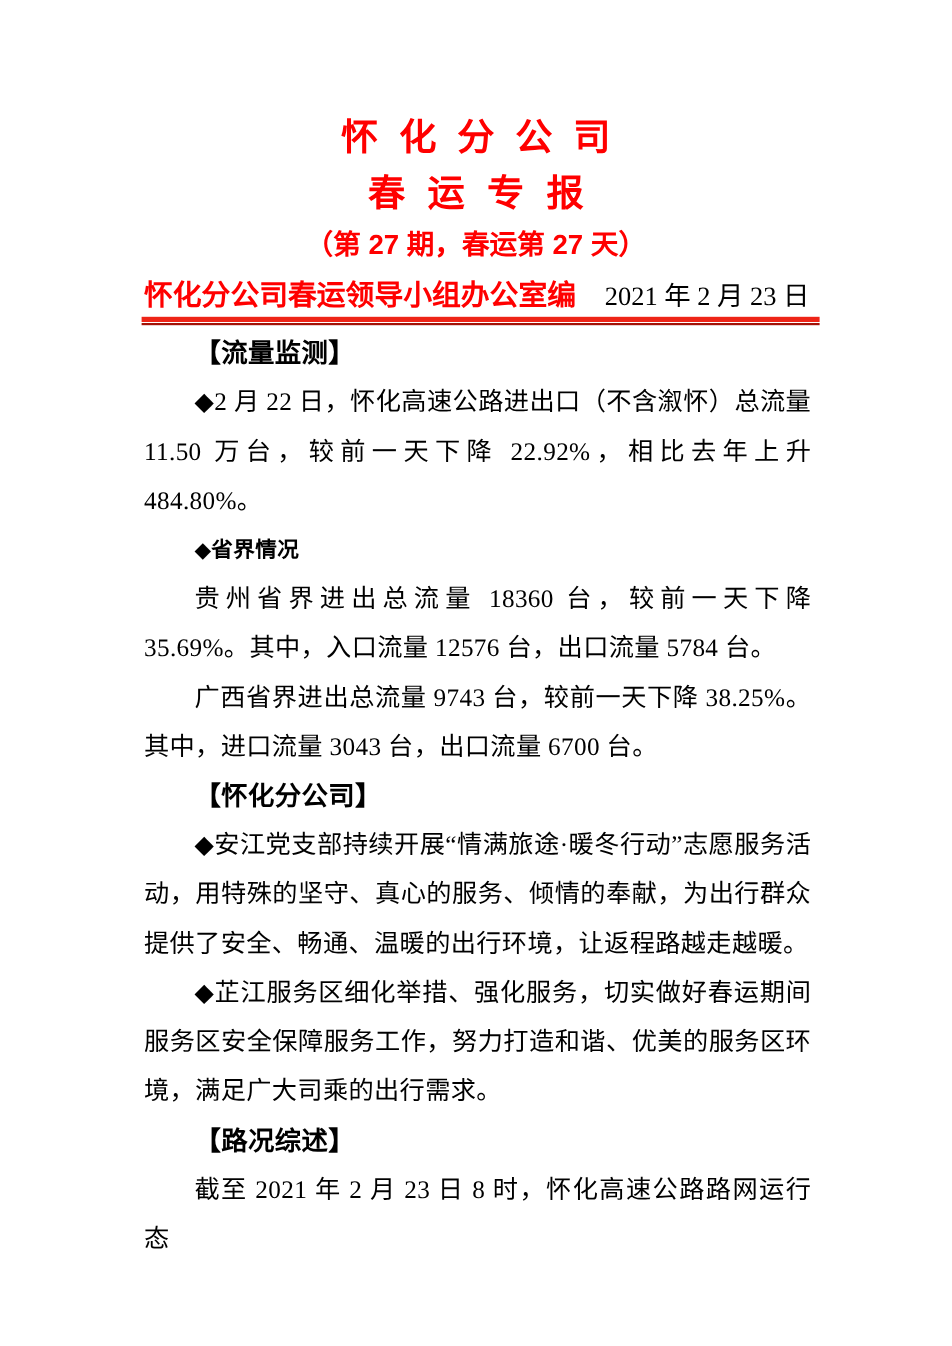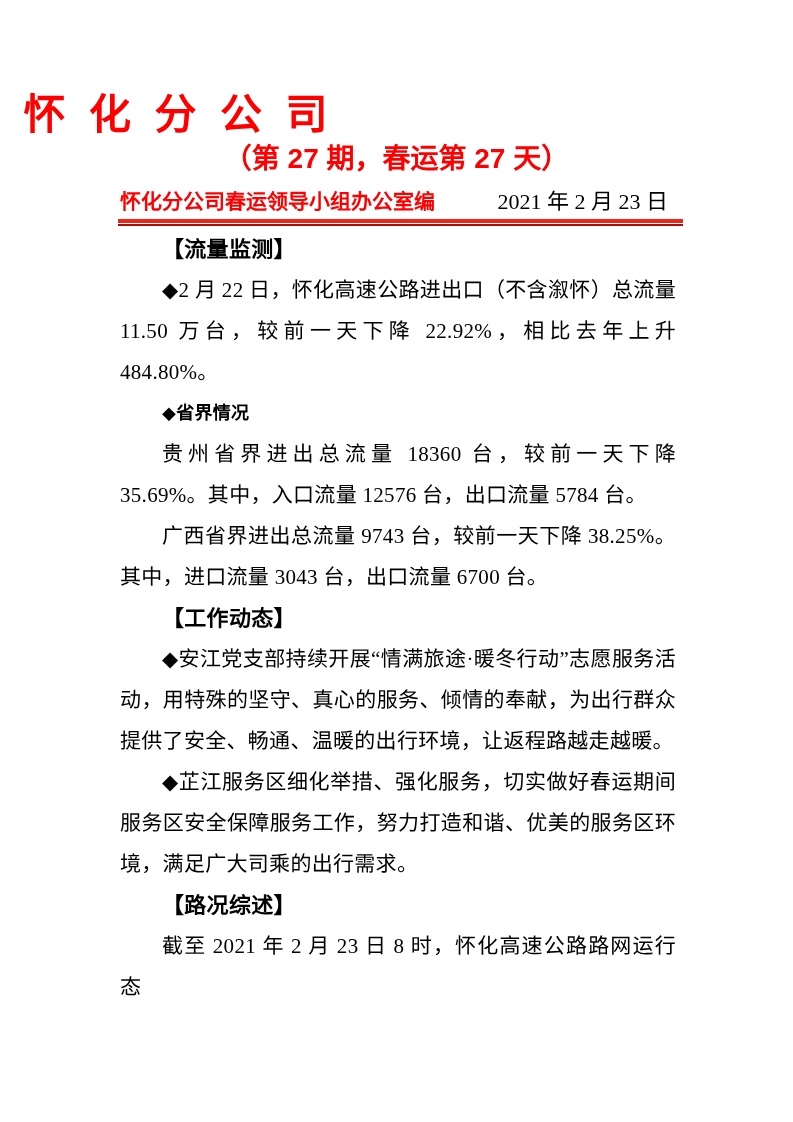--- a/index.html
+++ b/index.html
@@ -28,24 +28,25 @@
   .page {
     position: relative;
     width: 793px;
     height: 1122px;
     background: var(--paper);
   }
 
   
   .title-1 {
     margin-top: 96px;
+    text-align: center;
     color: var(--accent);
     font-family: "Liberation Sans", "DejaVu Sans", sans-serif;
     font-weight: 700;
-    font-size: 42px;
+    font-size: 31px;
     line-height: 38px;
     letter-spacing: 0.56em;
     text-indent: 0.56em; 
     white-space: nowrap;
   }
 
   .title-2 {
     margin-top: 11px;
     text-align: center;
     color: var(--accent);
@@ -57,39 +58,39 @@
     text-indent: 0.60em;
     white-space: nowrap;
   }
 
   .issue-note {
     margin-top: 12px;
     text-align: center;
     color: var(--accent);
     font-family: "Liberation Sans", "DejaVu Sans", sans-serif;
     font-weight: 700;
-    font-size: 28px;
+    font-size: 23px;
     line-height: 26px;
     white-space: nowrap;
   }
 
   
   .masthead {
     margin: 17px 0 0 120px;
     width: 556px;
     display: flex;
     justify-content: space-between;
     align-items: baseline;
   }
 
   .masthead-editor {
     color: var(--accent);
     font-family: Liberation Serif, serif;
     font-weight: 700;
-    font-size: 21px;
+    font-size: 24px;
     line-height: 26px;
     white-space: nowrap;
   }
 
   .masthead-date {
     color: var(--ink);
     font-size: 22px;
     line-height: 26px;
     white-space: nowrap;
     padding-right: 8px;
@@ -139,20 +140,21 @@
     text-indent: 42px;
   }
 </style>
 </head>
 <body>
 
 <div class="page">
 
   <h1 class="title-1">怀化分公司</h1>
 
+  <h2 class="title-2">春运专报</h2>
 
   <div class="issue-note">（第 27 期，春运第 27 天）</div>
 
   <div class="masthead">
     <span class="masthead-editor">怀化分公司春运领导小组办公室编</span>
     <span class="masthead-date">2021 年 2 月 23 日</span>
   </div>
 
   <div class="red-rule"></div>
 
@@ -161,21 +163,21 @@
     <div class="sec-heading">【流量监测】</div>
 
     <p class="para">◆2 月 22 日，怀化高速公路进出口（不含溆怀）总流量 11.50 万台，较前一天下降 22.92%，相比去年上升 484.80%。</p>
 
     <div class="subhead">◆省界情况</div>
 
     <p class="para">贵州省界进出总流量 18360 台，较前一天下降 35.69%。其中，入口流量 12576 台，出口流量 5784 台。</p>
 
     <p class="para">广西省界进出总流量 9743 台，较前一天下降 38.25%。其中，进口流量 3043 台，出口流量 6700 台。</p>
 
-    <div class="sec-heading">【工作动态】</div>
+    <div class="sec-heading">【怀化分公司】</div>
 
     <p class="para">◆安江党支部持续开展“情满旅途·暖冬行动”志愿服务活动，用特殊的坚守、真心的服务、倾情的奉献，为出行群众提供了安全、畅通、温暖的出行环境，让返程路越走越暖。</p>
 
     <p class="para">◆芷江服务区细化举措、强化服务，切实做好春运期间服务区安全保障服务工作，努力打造和谐、优美的服务区环境，满足广大司乘的出行需求。</p>
 
     <div class="sec-heading">【路况综述】</div>
 
     <p class="para">截至 2021 年 2 月 23 日 8 时，怀化高速公路路网运行态</p>
 
   </div>

